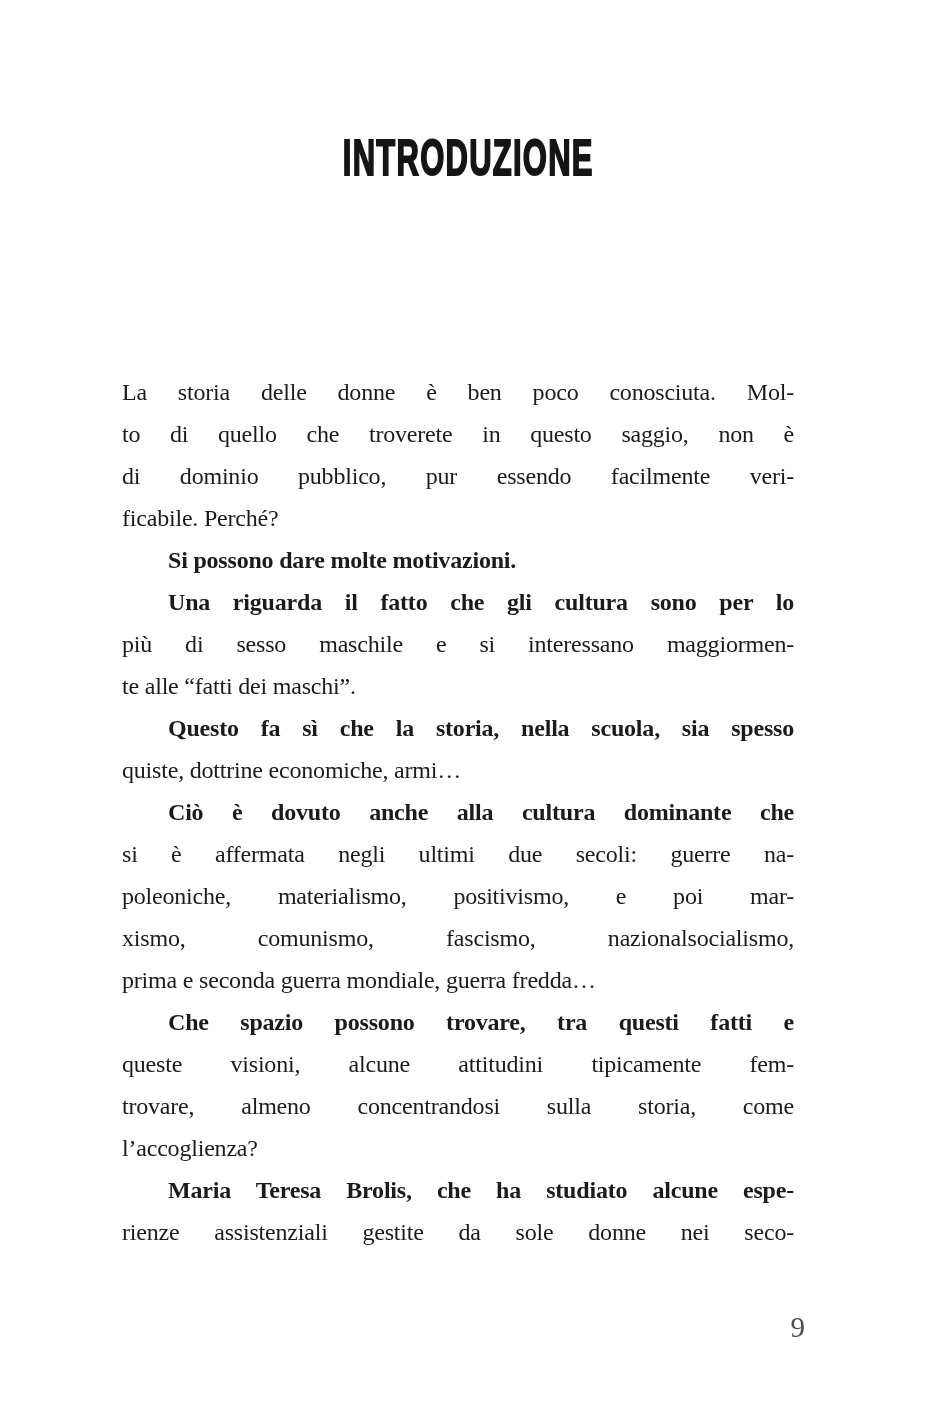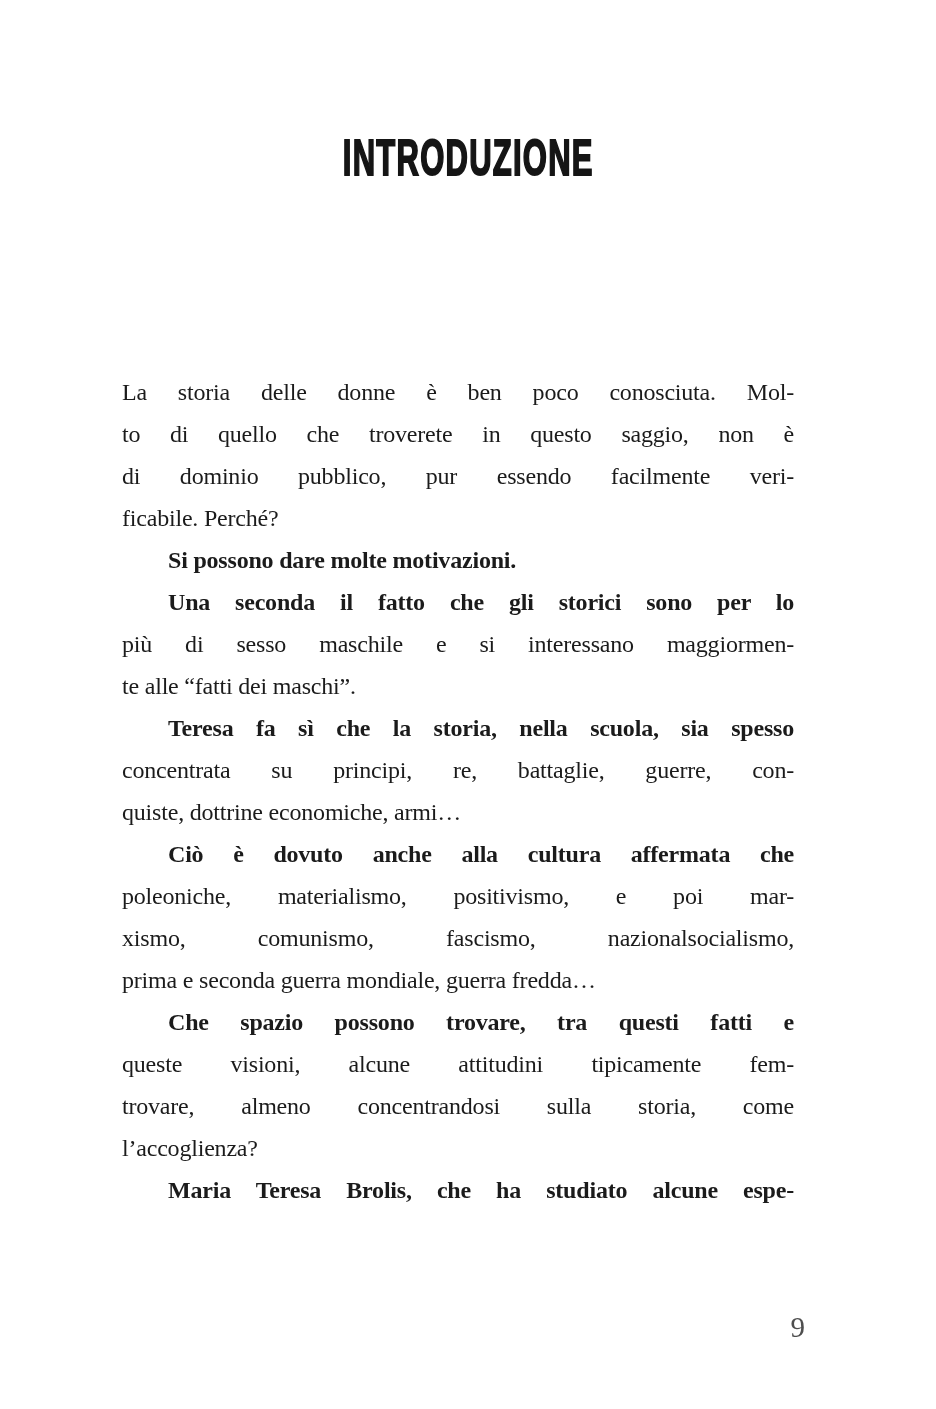--- a/index.html
+++ b/index.html
@@ -76,31 +76,32 @@
   <div class="title-wrap">
     <span class="chapter-title">INTRODUZIONE</span>
   </div>
 
   <div class="body-text">
       <div class="line">La storia delle donne è ben poco conosciuta. Mol-</div>
       <div class="line">to di quello che troverete in questo saggio, non è</div>
       <div class="line">di dominio pubblico, pur essendo facilmente veri-</div>
       <div class="line end">ficabile. Perché?</div>
       <div class="line indent end">Si possono dare molte motivazioni.</div>
-      <div class="line indent">Una seconda il fatto che gli storici sono per lo</div>
+      <div class="line indent">Una riguarda il fatto che gli cultura sono per lo</div>
       <div class="line">più di sesso maschile e si interessano maggiormen-</div>
       <div class="line end">te alle “fatti dei maschi”.</div>
-      <div class="line indent">Teresa fa sì che la storia, nella scuola, sia spesso</div>
-      <div class="line">concentrata su principi, re, battaglie, guerre, con-</div>
+      <div class="line indent">Questo fa sì che la storia, nella scuola, sia spesso</div>
       <div class="line end">quiste, dottrine economiche, armi…</div>
-      <div class="line indent">Ciò è dovuto anche alla cultura affermata che</div>
+      <div class="line indent">Ciò è dovuto anche alla cultura dominante che</div>
+      <div class="line">si è affermata negli ultimi due secoli: guerre na-</div>
       <div class="line">poleoniche, materialismo, positivismo, e poi mar-</div>
       <div class="line">xismo, comunismo, fascismo, nazionalsocialismo,</div>
       <div class="line end">prima e seconda guerra mondiale, guerra fredda…</div>
       <div class="line indent">Che spazio possono trovare, tra questi fatti e</div>
       <div class="line">queste visioni, alcune attitudini tipicamente fem-</div>
       <div class="line">trovare, almeno concentrandosi sulla storia, come</div>
       <div class="line end">l’accoglienza?</div>
       <div class="line indent">Maria Teresa Brolis, che ha studiato alcune espe-</div>
+      <div class="line">rienze assistenziali gestite da sole donne nei seco-</div>
     </div>
 
   <div class="page-number">9</div>
 </div>
 
 </body></html>

